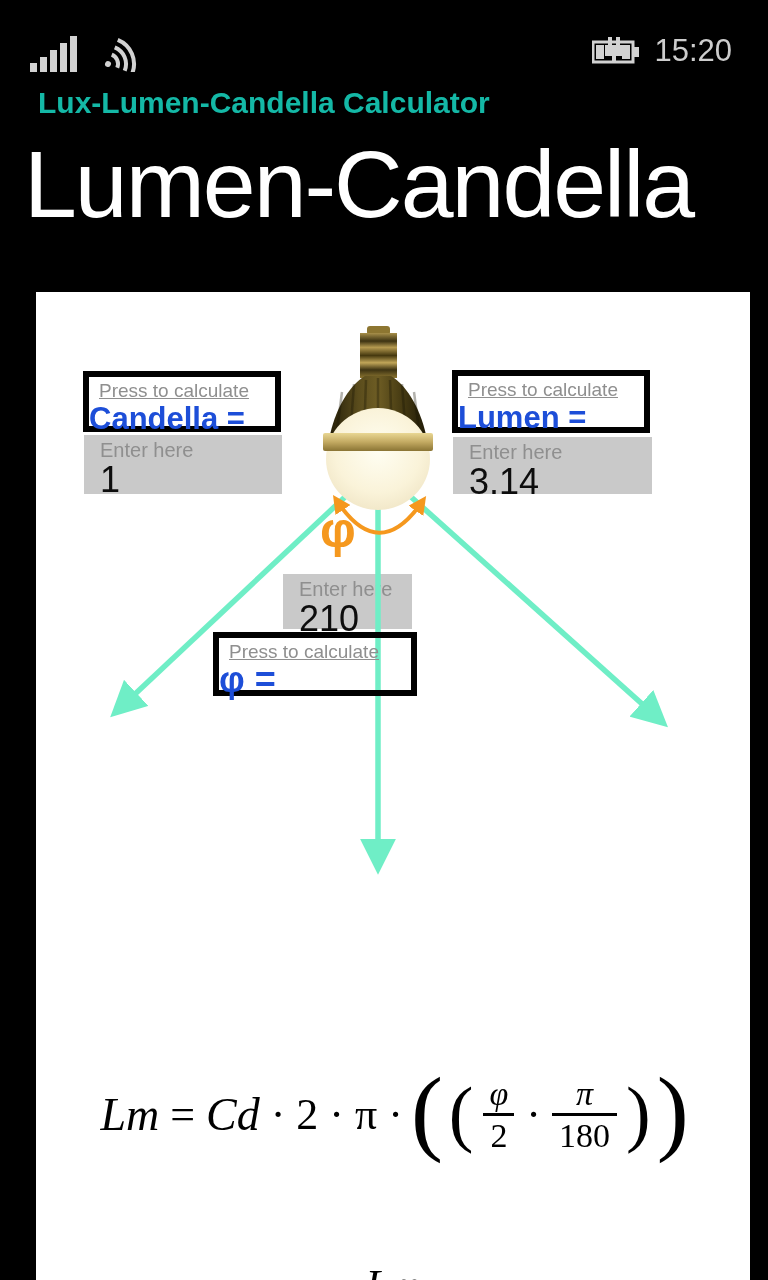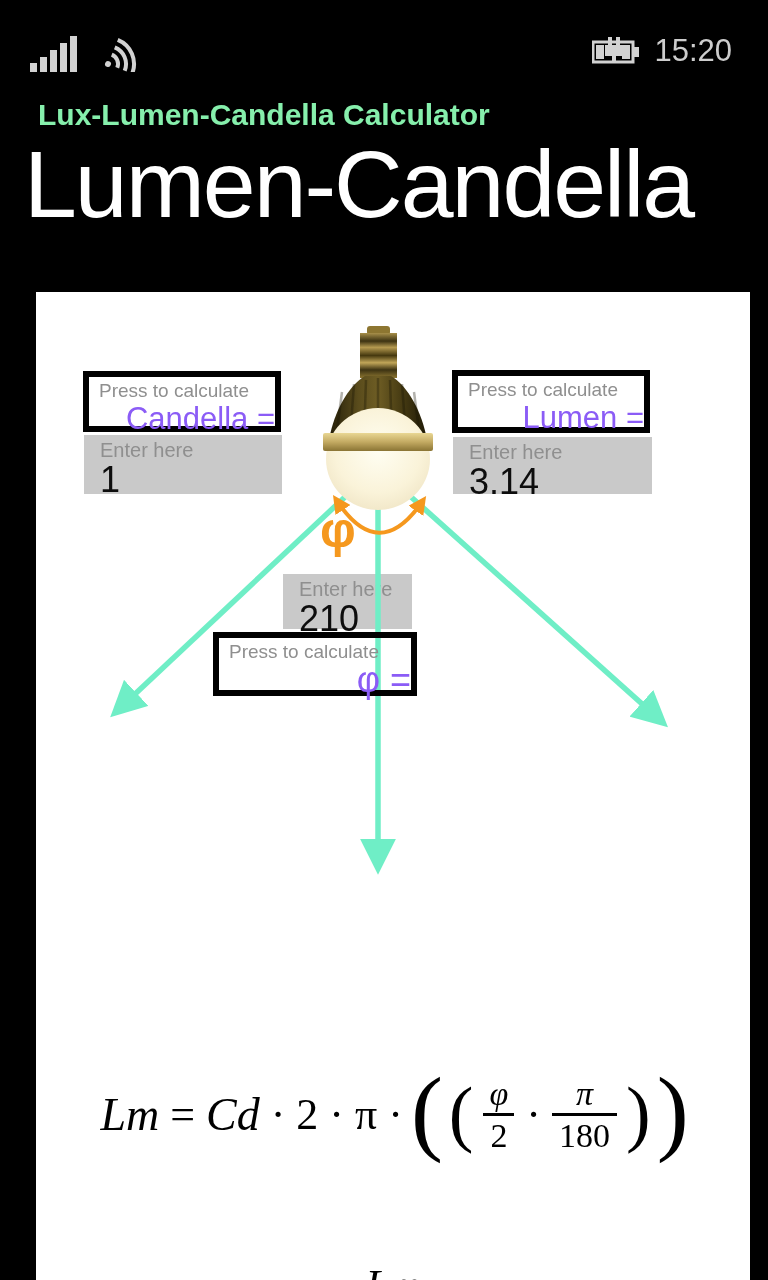--- a/index.html
+++ b/index.html
@@ -7,43 +7,43 @@
               font-family:"Liberation Sans", sans-serif; }
   .phone { position:relative; width:768px; height:1280px; background:#000;margin-top:28px; }
 
   
   .status-bar { position:absolute; top:0; left:0; right:0; height:46px; }
   .sb-left  { position:absolute; left:30px; top:6px; display:flex; align-items:flex-end; gap:14px; }
   .sb-right { position:absolute; right:36px; top:5px; display:flex; align-items:center; gap:12px; }
   .sb-time  { color:#cdcdcd; font-size:31px; font-weight:300; letter-spacing:0; }
 
   
-  .app-title  { position:absolute; left:38px; top:70px; color:#86efac; font-size:30px; font-weight:700; }
+  .app-title  { position:absolute; left:38px; top:58px; color:#14b8a6; font-size:30px; font-weight:700; }
   .page-title { position:absolute; left:24px; top:102px; color:#fff; font-size:95px; font-weight:200;
                 letter-spacing:-2px; white-space:nowrap; }
 
   
   .panel { position:absolute; left:36px; top:264px; width:714px; height:998px;
            background:#ffffff; overflow:hidden; }
 
   .svg-layer { position:absolute; left:0; top:0; width:714px; height:998px; z-index:2; pointer-events:none; }
 
   
   .entry { position:absolute; background:#c9c9c9; z-index:1; padding:3px 12px 0 16px; }
   .entry .entry-label { display:block; color:#8f8f8f; font-size:20px; line-height:24px; }
   .entry .entry-value { display:block; color:#0d0d0d; font-size:36px; line-height:36px; }
   .entry-candella { left:48px;  top:143px; width:198px; height:59px; }
   .entry-lumen    { left:417px; top:145px; width:199px; height:57px; }
   .entry-phi      { left:247px; top:282px; width:129px; height:55px; }
 
   
   .calc-btn { position:absolute; border:6px solid #000; background:transparent; z-index:3;
               padding-top:2px; }
-  .calc-btn .btn-hint  { display:block; color:#8f8f8f; font-size:19px; line-height:23px; padding-left:10px; }
-  .calc-btn .btn-label { display:block; color:#8b5cf6; font-size:31px; font-weight:400; text-align:right;
+  .calc-btn .btn-hint  { display:block; color:#8f8f8f; font-size:19px; line-height:23px; padding-left:10px;text-decoration:underline; }
+  .calc-btn .btn-label { display:block; color:#1d4ed8; font-size:31px; font-weight:700; text-align:left;
                          line-height:33px; }
   .btn-candella { left:47px;  top:79px;  width:198px; height:61px; }
   .btn-lumen    { left:416px; top:78px;  width:198px; height:63px; }
   .btn-phi      { left:177px; top:340px; width:204px; height:64px; }
   .btn-phi .btn-label { font-size:36px; }
 
   
   .phi-symbol { position:absolute; left:284px; top:212px; z-index:2; color:#f5981e;
                 font-size:50px; font-weight:600; line-height:52px; }
 

